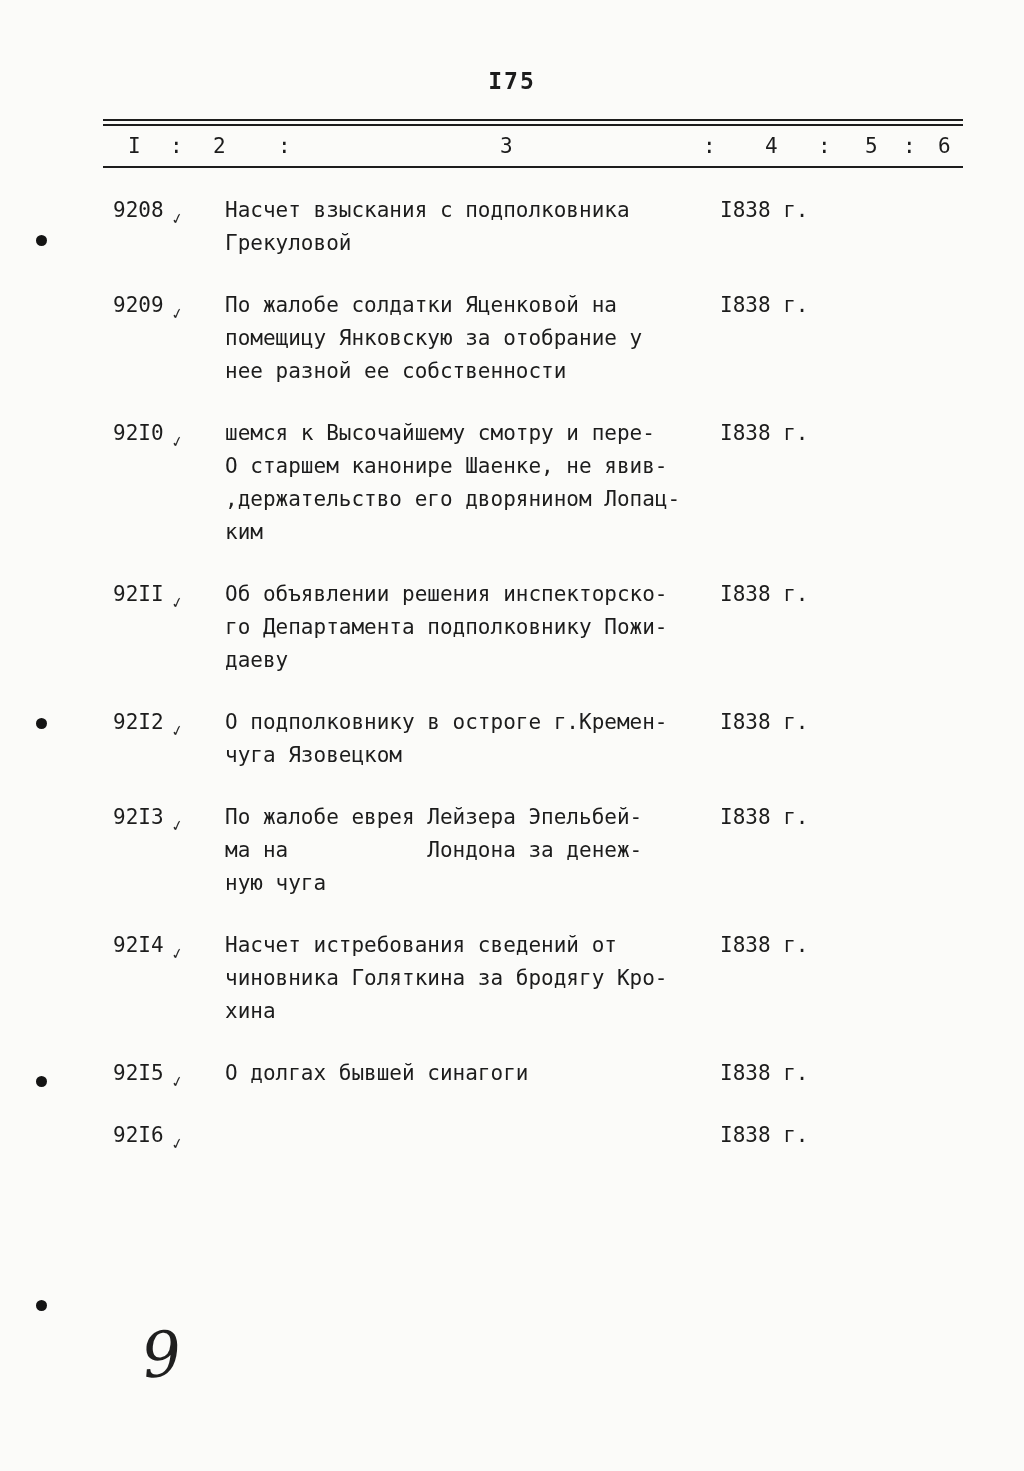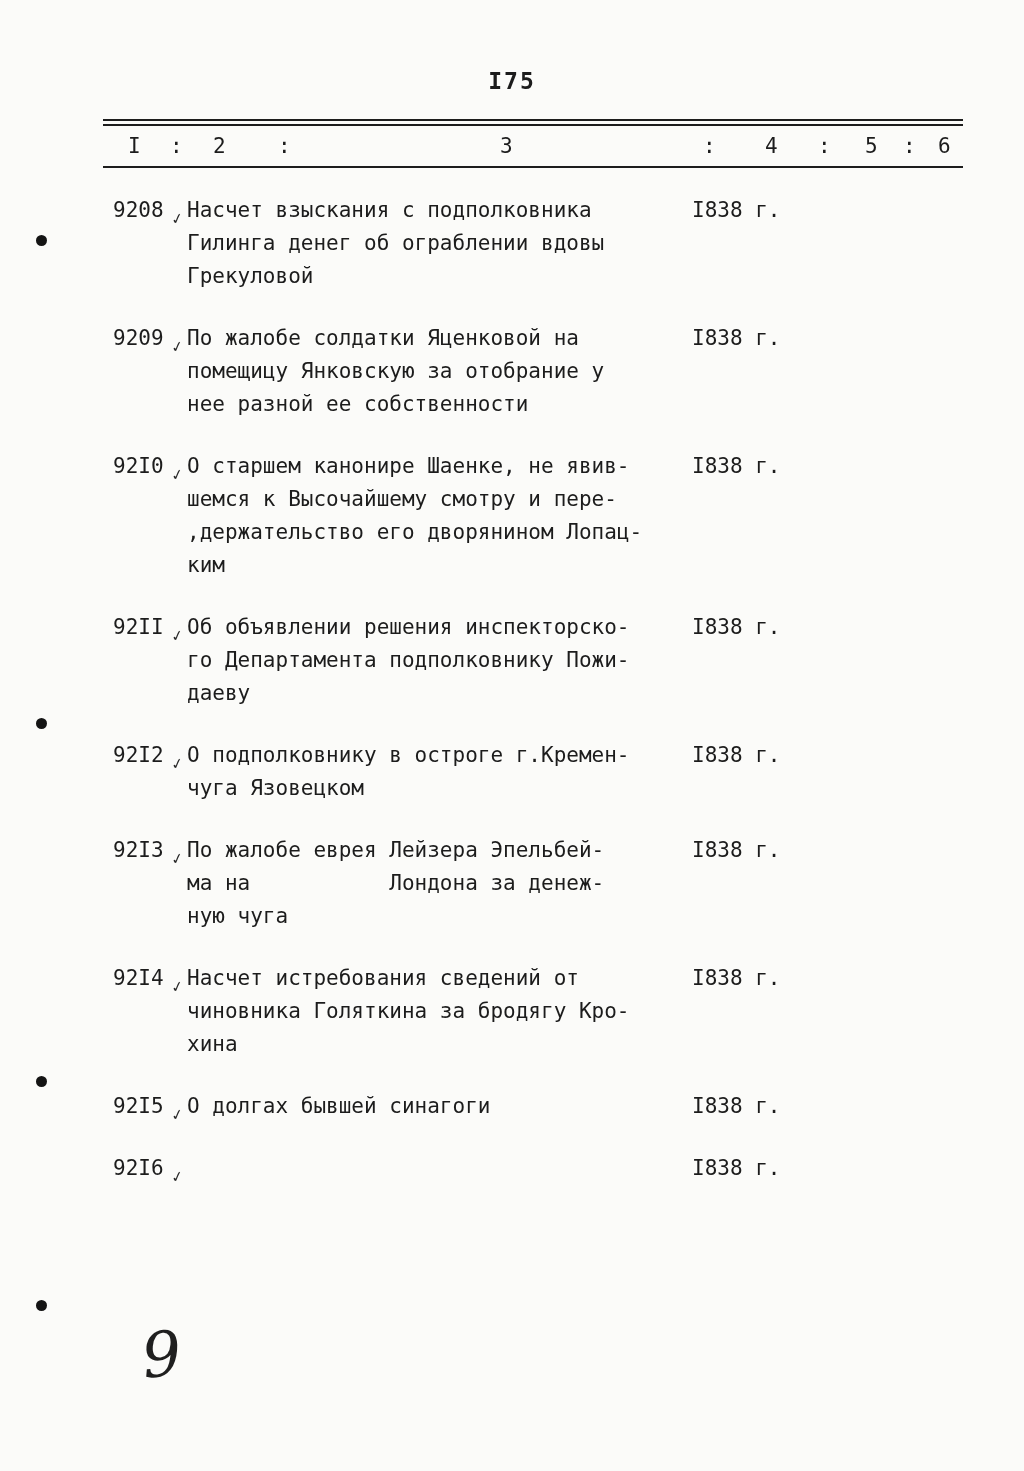--- a/index.html
+++ b/index.html
@@ -87,30 +87,30 @@
     line-height: 33px;
   }
   .check {
     display: inline-block;
     margin-left: 8px;
     font-size: 17px;
     color: #2b2b2b;
     transform: translateY(7px) rotate(-12deg);
   }
   .desc {
-    margin-left: 74px;
+    margin-left: 112px;
     white-space: pre;
   }
   .desc-line {
     line-height: 33px;
     white-space: pre;
   }
   .year {
     position: absolute;
-    left: 579px;
+    left: 607px;
     top: 0;
     line-height: 33px;
     white-space: nowrap;
   }
   .handwritten {
     position: absolute;
     top: 1318px;
     left: 142px;
     font-family: "DejaVu Serif", serif;
     font-style: italic;
@@ -145,33 +145,33 @@
     <span class="hc" style="left:865px">5</span>
     <span class="hc" style="left:903px">:</span>
     <span class="hc" style="left:938px">6</span>
   </div>
 
   <div class="single-rule"></div>
 
   <div class="entries">
   <div class="entry">
     <div class="num-cell"><span>9208</span><span class="check">✓</span></div>
-    <div class="desc"><div class="desc-line">Насчет взыскания с подполковника</div><div class="desc-line">Гилинга денег об ограблении вдовы</div><div class="desc-line">Грекуловой</div></div>
+    <div class="desc"><div class="desc-line">Насчет взыскания с подполковника</div><div class="desc-line">Грекуловой</div></div>
     <div class="year">I838 г.</div>
   </div>
 
   <div class="entry">
     <div class="num-cell"><span>9209</span><span class="check">✓</span></div>
     <div class="desc"><div class="desc-line">По жалобе солдатки Яценковой на</div><div class="desc-line">помещицу Янковскую за отобрание у</div><div class="desc-line">нее разной ее собственности</div></div>
     <div class="year">I838 г.</div>
   </div>
 
   <div class="entry">
     <div class="num-cell"><span>92I0</span><span class="check">✓</span></div>
-    <div class="desc"><div class="desc-line">О старшем канонире Шаенке, не явив-</div><div class="desc-line">шемся к Высочайшему смотру и пере-</div><div class="desc-line">,держательство его дворянином Лопац-</div><div class="desc-line">ким</div></div>
+    <div class="desc"><div class="desc-line">шемся к Высочайшему смотру и пере-</div><div class="desc-line">О старшем канонире Шаенке, не явив-</div><div class="desc-line">,держательство его дворянином Лопац-</div><div class="desc-line">ким</div></div>
     <div class="year">I838 г.</div>
   </div>
 
   <div class="entry">
     <div class="num-cell"><span>92II</span><span class="check">✓</span></div>
     <div class="desc"><div class="desc-line">Об объявлении решения инспекторско-</div><div class="desc-line">го Департамента подполковнику Пожи-</div><div class="desc-line">даеву</div></div>
     <div class="year">I838 г.</div>
   </div>
 
   <div class="entry">

